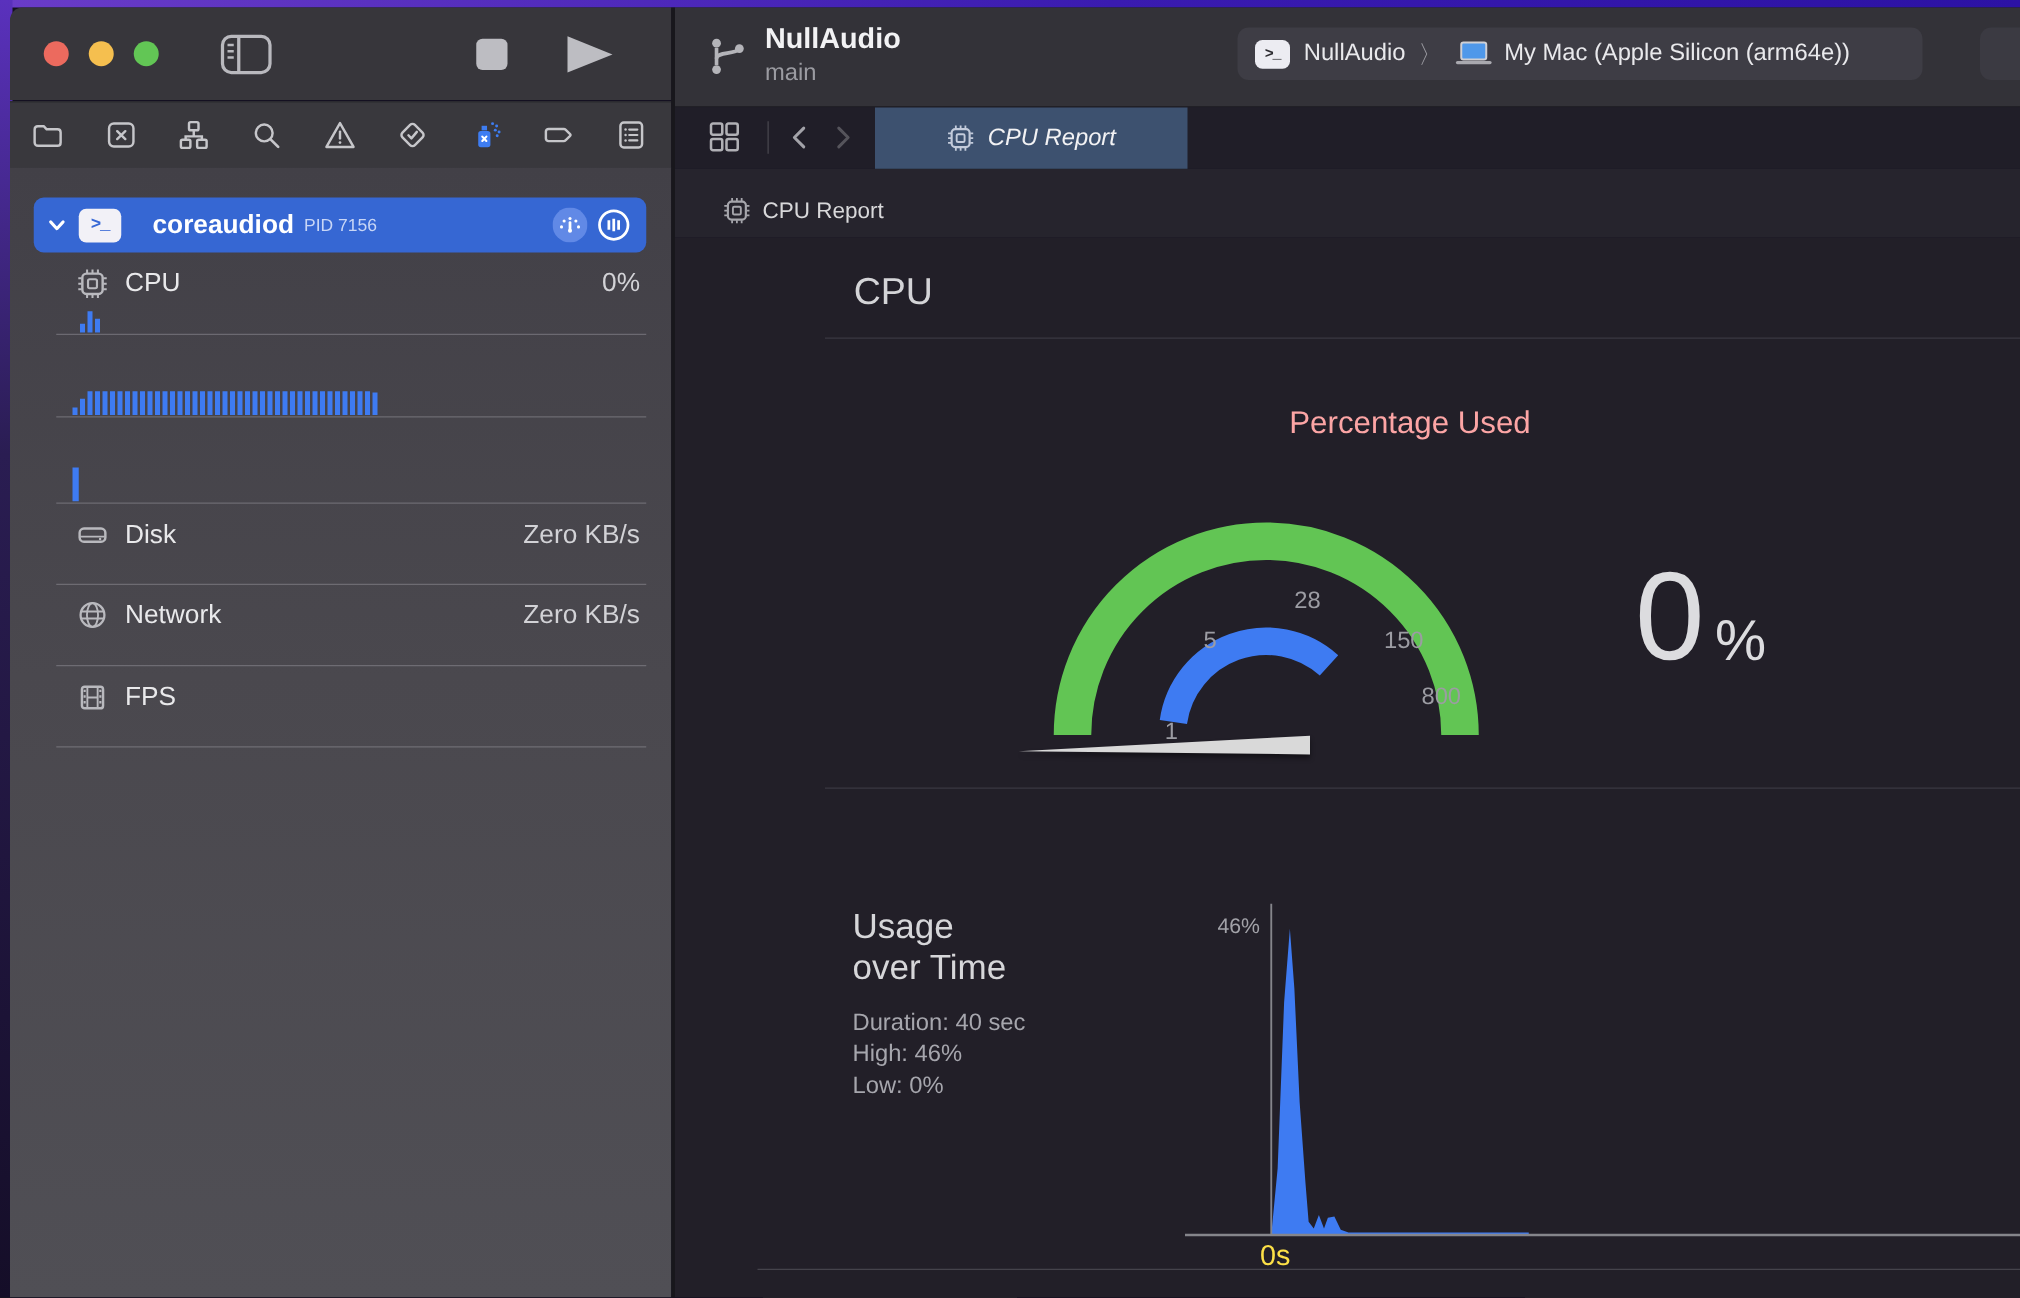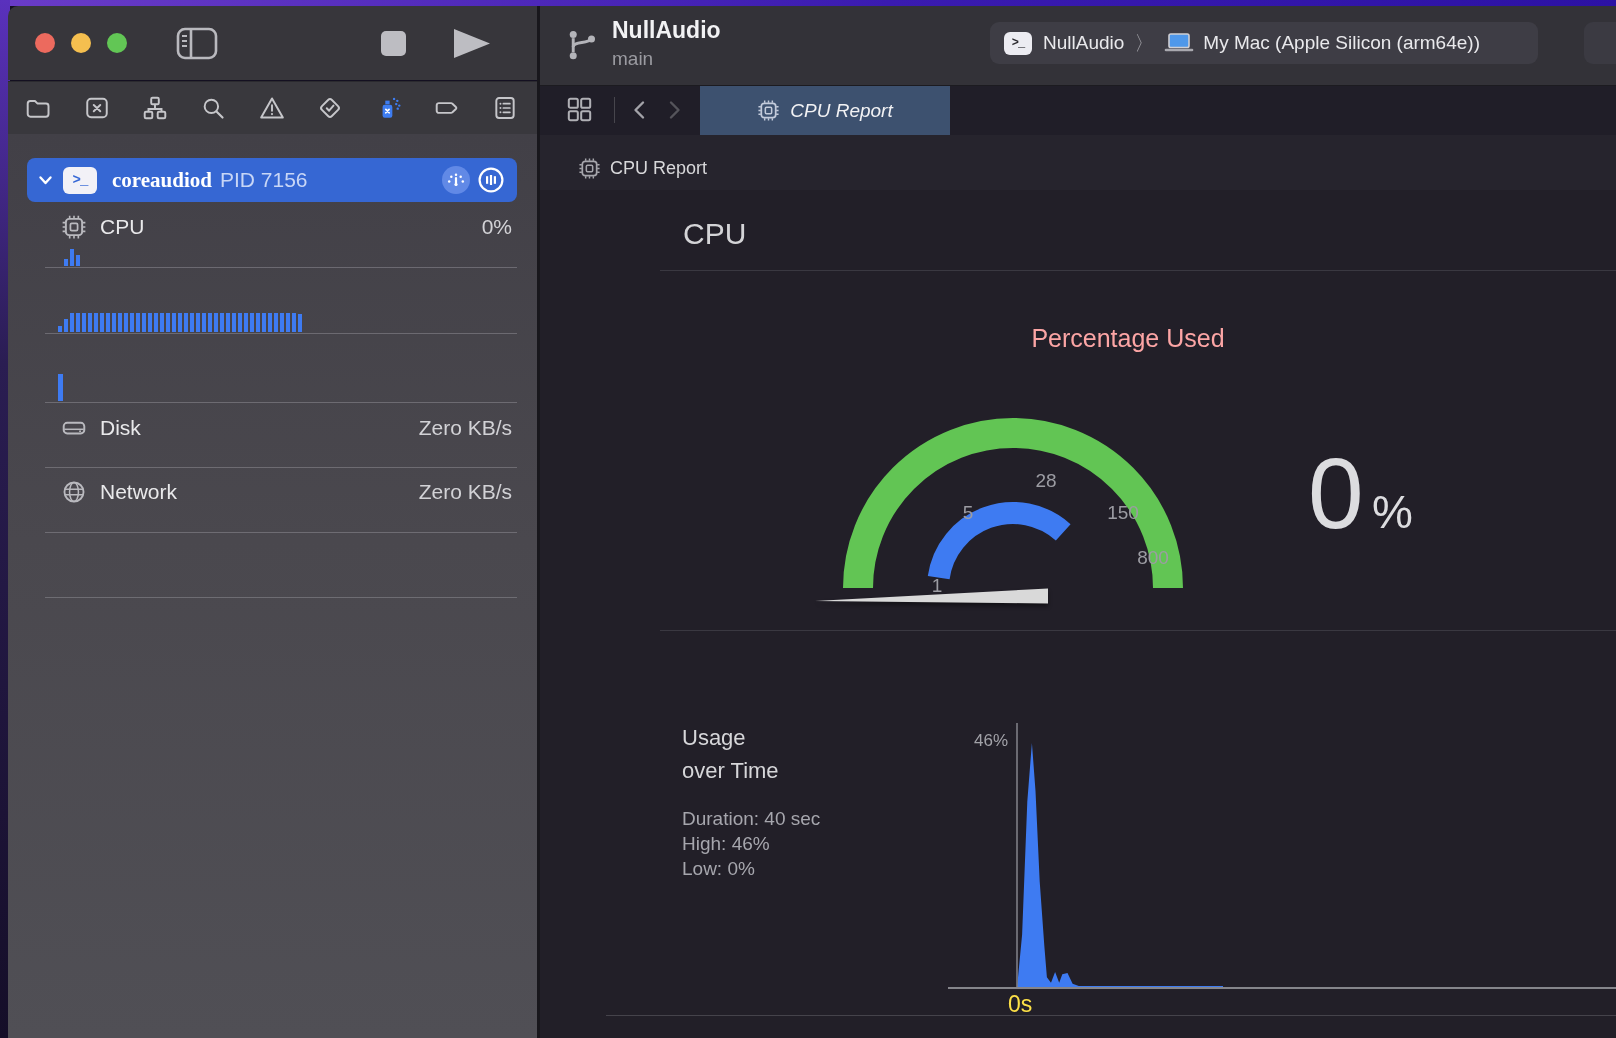--- a/index.html
+++ b/index.html
@@ -18,22 +18,22 @@
   .m-jumpbar{left:540px;top:135px;width:1076px;height:55px;background:#26242d;}
   .m-content{left:540px;top:190px;width:1076px;height:848px;background:#221f28;}
   
   .tl{width:20px;height:20px;border-radius:50%;}
   
   .stop-btn{left:381px;top:31px;width:25px;height:25px;border-radius:5px;background:#bdbdc2;}
   
   .sel-row{left:27px;top:158px;width:490px;height:44px;border-radius:8px;background:#3667d3;display:flex;align-items:center;}
   .term-chip{width:34px;height:27px;border-radius:6px;background:#f2f1f7;display:flex;align-items:center;justify-content:center;
     font-family:"Liberation Mono","DejaVu Sans Mono",monospace;font-weight:bold;font-size:14px;color:#3768d6;letter-spacing:-1px;}
-  .proc-name{color:#fff;font-weight:bold;font-size:21px;margin-left:15px;font-family:Liberation Serif, serif;}
-  .proc-pid{color:#c8d6f6;font-size:21px;margin-left:8px;}
+  .proc-name{color:#fff;font-weight:bold;font-size:21px;margin-left:25px;}
+  .proc-pid{color:#c8d6f6;font-size:14px;margin-left:8px;}
   
   .nav-row{left:40px;width:477px;height:40px;display:flex;align-items:center;}
   .nav-row .lbl{color:#e9e9eb;font-size:21px;margin-left:13px;}
   .nav-row .val{position:absolute;right:5px;color:#d2d2d6;font-size:21px;}
   .nav-ico{width:26px;height:26px;margin-left:21px;flex:0 0 auto;color:#b9b9be;}
   .sb-div{left:45px;width:472px;height:1px;background:rgba(140,139,146,.55);}
   .minibars{display:flex;align-items:flex-end;gap:2px;}
   .minibars div{width:4px;background:#3e7bf2;}
   #energy-bar{left:58px;top:374px;width:5px;height:27px;background:#3e7bf2;}
   
@@ -49,21 +49,21 @@
   .tab-active{left:700px;top:86px;width:250px;height:49px;background:#3d516f;display:flex;align-items:center;justify-content:center;gap:10px;}
   .tab-active .tab-lbl{font-style:italic;font-size:19px;color:#f2f2f4;}
   .jump-lbl{left:610px;top:158px;font-size:18px;color:#d8d8da;}
   
   .cpu-h{left:683px;top:217px;font-size:30px;color:#d4d4d7;}
   .hdiv{height:1px;background:#3a3841;}
   .gauge-title{left:1128px;top:324px;transform:translateX(-50%);font-size:25px;color:#fca5a5;}
   .gtick{transform:translate(-50%,-50%);font-size:19px;color:#9c9ca3;}
   .big0{left:1308px;top:443px;font-size:100px;font-weight:200;color:#dcdcdf;line-height:1;}
   .bigpct{left:1372px;top:489px;font-size:46px;font-weight:300;color:#dcdcdf;line-height:1;}
-  .usage-t{left:682px;font-size:22px;color:#d6d6d9;}
+  .usage-t{left:682px;font-size:28px;color:#d6d6d9;}
   .usage-s{left:682px;font-size:19px;color:#a6a6ad;}
   .ylab{left:940px;top:731px;width:68px;text-align:right;font-size:17px;color:#a2a2a8;}
   .xlab{left:1008px;top:991px;font-size:23px;color:#fde047;}
   .needle{filter:drop-shadow(0 3px 2px rgba(0,0,0,.45));}
   svg{display:block;}
 </style>
 </head>
 <body>
 
 <div class="screen">
@@ -249,20 +249,31 @@
     <svg class="nav-ico" viewBox="0 0 24 24">
       <circle cx="12" cy="12" r="8.8" fill="none" stroke="currentColor" stroke-width="1.7"></circle>
       <ellipse cx="12" cy="12" rx="4.1" ry="8.8" fill="none" stroke="currentColor" stroke-width="1.4"></ellipse>
       <path d="M3.6 9.4 h16.8 M3.6 14.6 h16.8" stroke="currentColor" stroke-width="1.4"></path>
     </svg>
     <span class="lbl">Network</span>
     <span class="val">Zero KB/s</span>
   </div>
   <div class="abs sb-div" style="top:532px;"></div>
 
+  <div class="abs nav-row" style="top:538px;">
+    <svg class="nav-ico" viewBox="0 0 24 24">
+      <rect x="4.2" y="4" width="15.6" height="16" rx="2" fill="none" stroke="currentColor" stroke-width="1.8"></rect>
+      <path d="M8.2 4 v16 M15.8 4 v16" stroke="currentColor" stroke-width="1.4"></path>
+      <path d="M6.2 6.2 v12" stroke="currentColor" stroke-width="1.6" stroke-dasharray="1.8 2.4"></path>
+      <path d="M17.8 6.2 v12" stroke="currentColor" stroke-width="1.6" stroke-dasharray="1.8 2.4"></path>
+      <path d="M8.2 12 h7.6" stroke="currentColor" stroke-width="1.4"></path>
+    </svg>
+    <span class="lbl">FPS</span>
+    <span class="val"></span>
+  </div>
   <div class="abs sb-div" style="top:597px;"></div>
 
   <svg class="abs" style="left:564px;top:25px;color:#b4b4b9;" width="36" height="38" viewBox="0 0 24 26">
     <circle cx="6" cy="21" r="2.4" fill="currentColor"></circle>
     <circle cx="6" cy="6.5" r="2.4" fill="currentColor"></circle>
     <circle cx="18.5" cy="9.5" r="2.4" fill="currentColor"></circle>
     <path d="M6 9 v9.5" stroke="currentColor" stroke-width="2" fill="none"></path>
     <path d="M6 15 c0-4 10-2 12.5-5.5" stroke="currentColor" stroke-width="2" fill="none"></path>
   </svg>
   <div class="abs proj-title">NullAudio</div>

